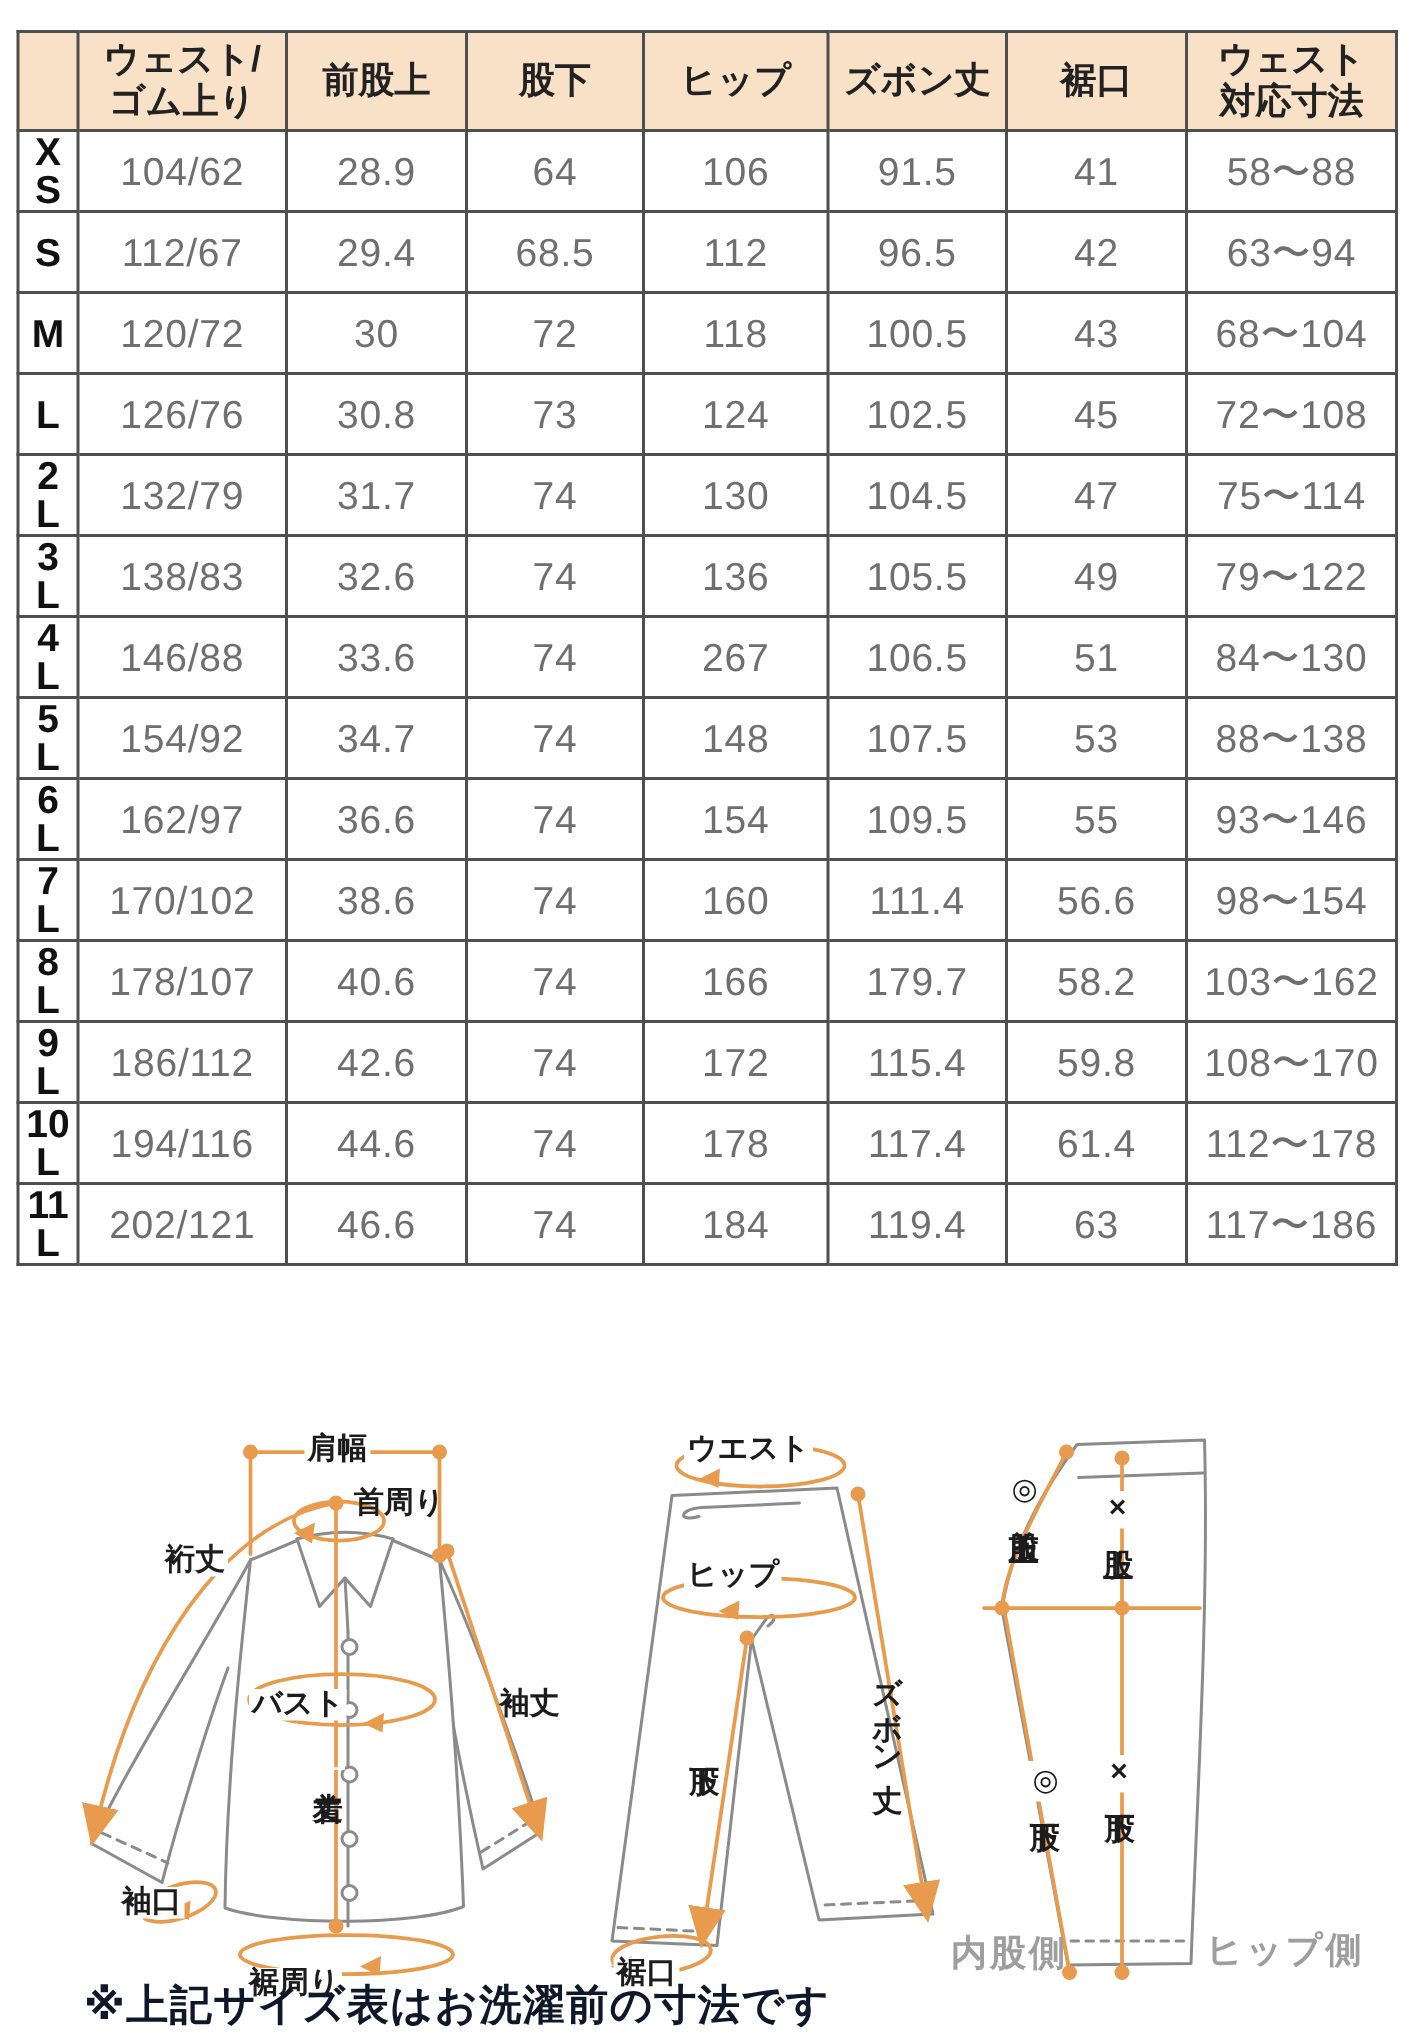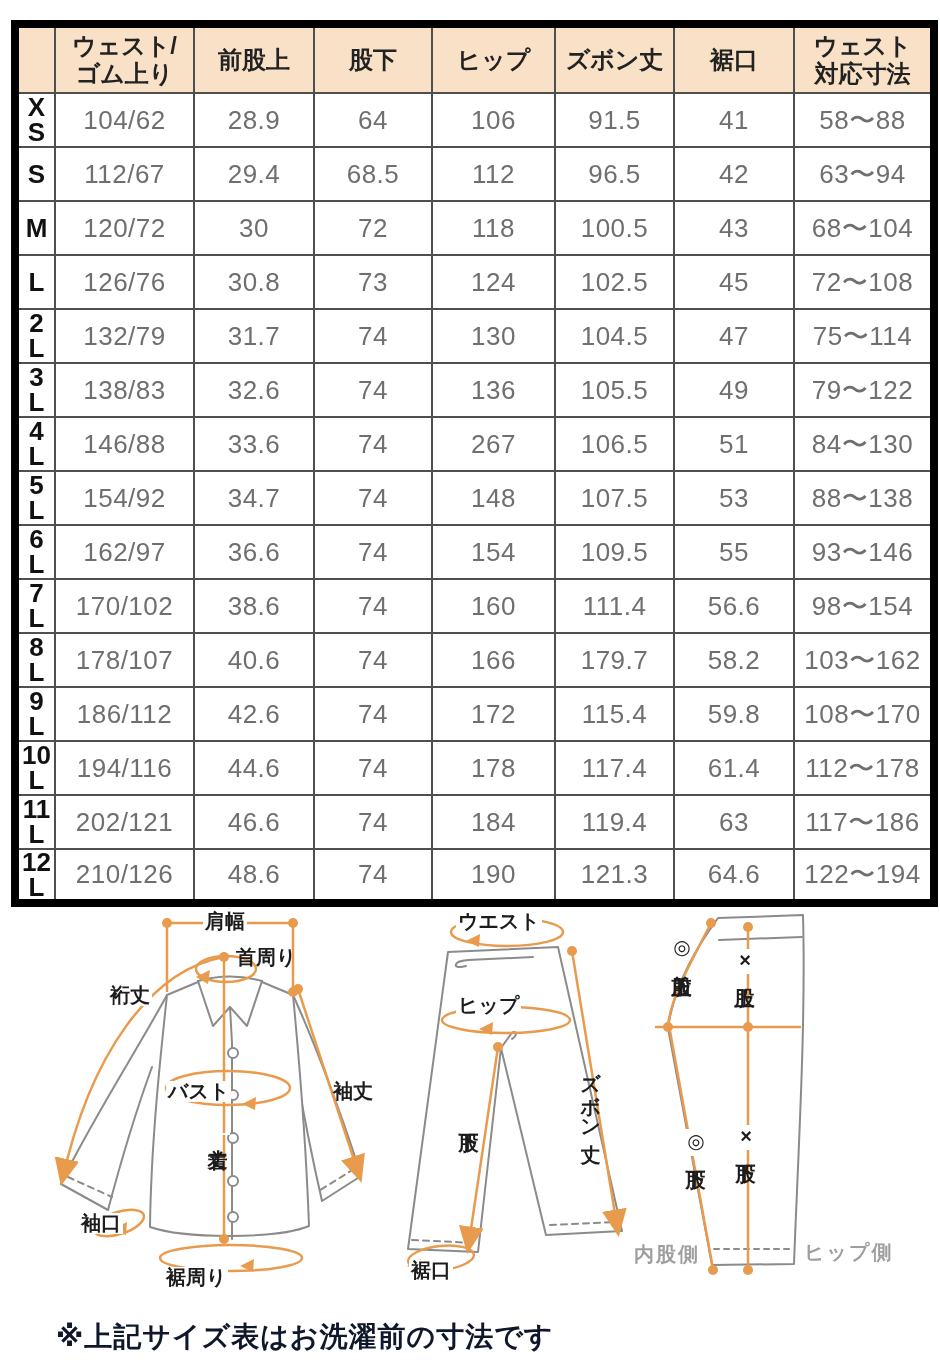--- a/index.html
+++ b/index.html
@@ -6,52 +6,52 @@
   html,body{margin:0;padding:0;}
   body{
     width:940px;height:1360px;position:relative;background:#ffffff;
     font-family:"Liberation Sans","DejaVu Sans",sans-serif;
     overflow:hidden;
   }
   
   table.size-table{
     position:absolute;left:11px;top:20px;width:919px;
     border-collapse:collapse;table-layout:fixed;
-    border:8px solid #000000;
+    border:1px solid #000000;
   }
   .size-table th,.size-table td{
     border:2px solid #4f4f4f;text-align:center;vertical-align:middle;padding:0;
   }
   .size-table thead th{
     background:#F8E1C6;color:#222222;font-weight:bold;font-size:24px;
     height:64px;line-height:1.15;white-space:pre-line;
   }
   .size-table tbody th.size-cell{
     background:#ffffff;color:#111111;font-weight:bold;font-size:26px;
     line-height:0.95;white-space:pre-line;
   }
   .size-table tbody tr{height:54px;}
   .size-table tbody td{
     background:#ffffff;color:#6f6f6f;font-size:26px;font-weight:normal;
     letter-spacing:0.5px;
   }
   
-  .diagram{position:absolute;left:0;top:895px;width:772px;height:420px;}
+  .diagram{position:absolute;left:0;top:940px;width:772px;height:420px;}
   .diagram svg{position:absolute;left:0;top:0;}
   .dlabel{
     position:absolute;font-weight:bold;font-size:20px;color:#1c1c1c;
     line-height:1.05;white-space:nowrap;
   }
   .dlabel.bg{background:#ffffff;padding:0 2px;}
   .vlabel{
     writing-mode:vertical-rl;text-orientation:upright;
     letter-spacing:1px;line-height:1;
   }
   .graylabel{
-    position:absolute;font-weight:bold;font-size:20px;color:#9e9e9e;
+    position:absolute;font-weight:bold;font-size:24px;color:#9e9e9e;
     white-space:nowrap;letter-spacing:2px;
   }
   .note{
     position:absolute;left:56px;top:1318px;font-size:28px;font-weight:bold;
     color:#0f172a;letter-spacing:1px;
   }
 </style>
 </head>
 <body>
 
@@ -225,31 +225,20 @@
     <th class="size-cell">11
 L</th>
   <td>202/121</td>
         <td>46.6</td>
         <td>74</td>
         <td>184</td>
         <td>119.4</td>
         <td>63</td>
         <td>117〜186</td>
       </tr>
-      <tr>
-    <th class="size-cell">12
-L</th>
-  <td>210/126</td>
-        <td>48.6</td>
-        <td>74</td>
-        <td>190</td>
-        <td>121.3</td>
-        <td>64.6</td>
-        <td>122〜194</td>
-      </tr>
     </tbody>
 </table>
 
 <div class="diagram">
   <svg width="940" height="420" viewBox="0 0 940 420">
     <defs>
       <marker id="ah" orient="auto" markerWidth="12" markerHeight="12" refX="9" refY="5">
         <path d="M0,0 L11,5 L0,10 Z" fill="#E89B4D"></path>
       </marker>
     </defs>

